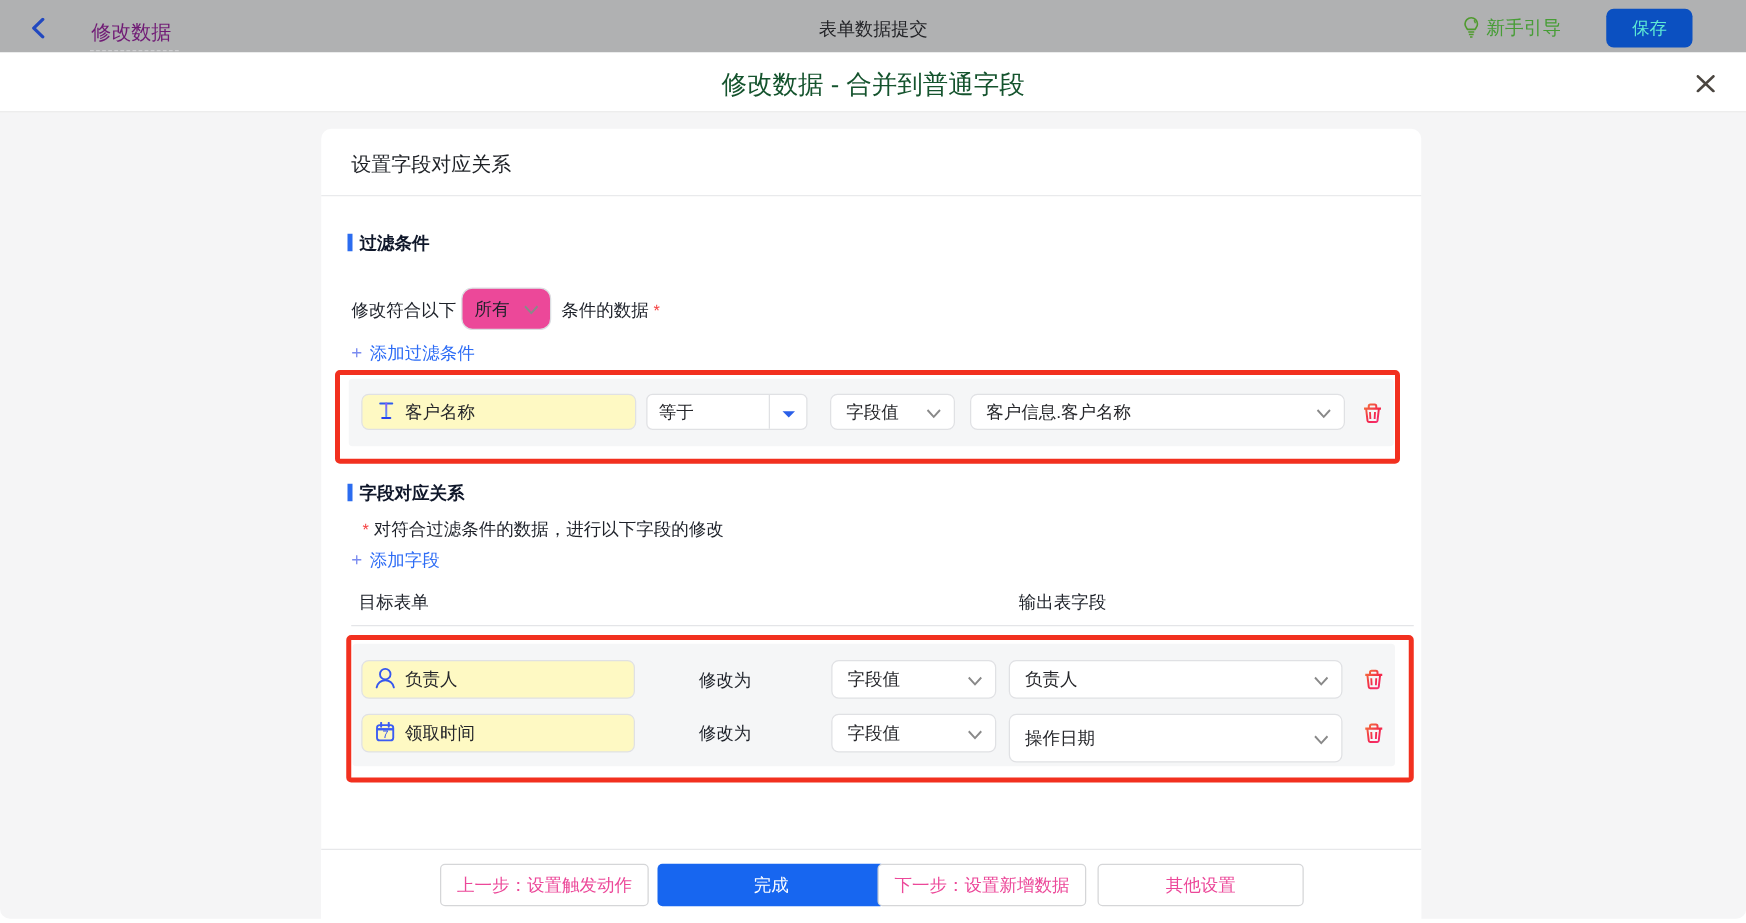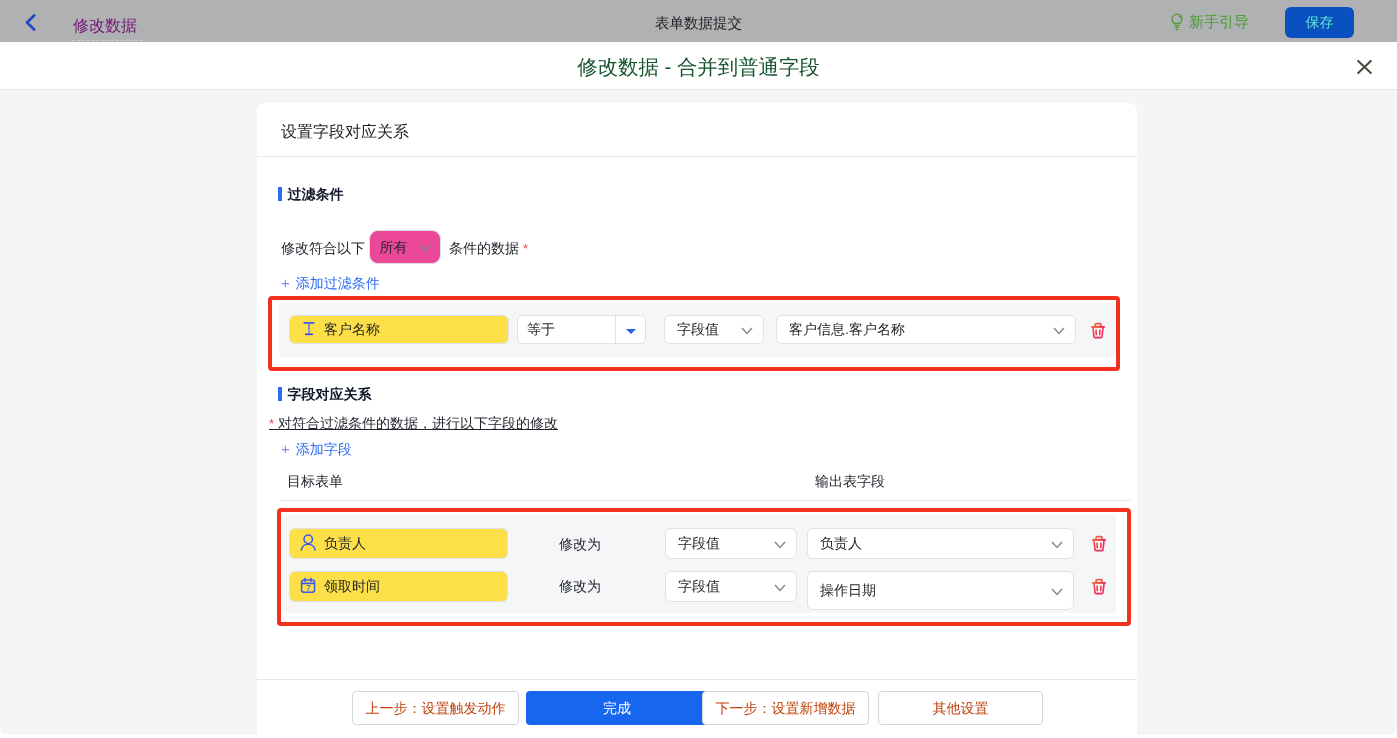--- a/index.html
+++ b/index.html
@@ -39,21 +39,21 @@
 .addlink { position:absolute; font-size:14px; color:#2d6cf5; }
 .plus { color:#7b8cf0; margin-right:6px; font-size:15px; }
 .redbox1 { position:absolute; left:268px; top:296px; width:852px; height:75px;
   border:4px solid #f2301f; border-radius:4px; }
 .panel1 { position:absolute; left:279px; top:303px; width:836px; height:54px;
   background:#f5f6f7; border-radius:3px; }
 .redbox2 { position:absolute; left:277px; top:508px; width:854px; height:118px;
   border:4px solid #f2301f; border-radius:4px; }
 .panel2 { position:absolute; left:282px; top:515px; width:834px; height:98px;
   background:#f5f6f7; border-radius:3px; }
-.inp { position:absolute; background:#fde047; border:1px solid #e0e1e4; border-radius:6px;
+.inp { position:absolute; background:#fef9c3; border:1px solid #e0e1e4; border-radius:6px;
   font-size:14px; color:#25262a; }
 .inp .txt { position:absolute; left:34px; top:50%; transform:translateY(-50%); white-space:nowrap; }
 .inp .ic { position:absolute; left:13px; top:50%; transform:translateY(-50%); }
 .sel { position:absolute; background:#fff; border:1px solid #e0e1e4; border-radius:6px;
   font-size:14px; color:#25262a; }
 .sel .txt { position:absolute; left:12px; top:50%; transform:translateY(-50%); white-space:nowrap; }
 .sel .chev { position:absolute; right:10px; top:50%; transform:translateY(-50%); }
 .combo { position:absolute; left:517px; top:315px; width:129px; height:29px;
   background:#fff; border:1px solid #e0e1e4; border-radius:5px; }
 .combo .txt { position:absolute; left:9px; top:50%; transform:translateY(-50%);
@@ -61,21 +61,21 @@
 .combo .div { position:absolute; right:29px; top:0; width:1px; height:100%; background:#e0e1e4; }
 .combo .tri { position:absolute; right:9.5px; top:13px; width:0; height:0;
   border-left:5px solid transparent; border-right:5px solid transparent;
   border-top:5.5px solid #2a5fe8; }
 .mod { position:absolute; font-size:14px; color:#1d2129; }
 .thead { position:absolute; font-size:14px; color:#1d2129; }
 .tline { position:absolute; left:281px; top:500px; width:850px; height:1px; background:#e4e5e8; }
 .foot { position:absolute; left:257px; top:679px; width:880px; height:59px;
   background:#fff; border-top:1px solid #e7e8ea; }
 .fbtn { position:absolute; top:691px; height:34px; border:1px solid #d5d6d8;
-  border-radius:4px; background:#fff; font-size:14px; color:#c2410c;
+  border-radius:4px; background:#fff; font-size:14px; color:#ec4899;
   text-align:center; line-height:32px; }
 .fbtn.primary { background:#1766f0; border:none; color:#fff; line-height:34px; }
 </style>
 </head>
 <body>
 <div class="graybg"></div>
 <div class="card">
   <div class="card-h">
       <span>设置字段对应关系</span>
     </div>
@@ -169,21 +169,21 @@
       <g fill="none" stroke="url(#trg1)">
         <path d="M5 4.6 V2.9 a1.3 1.3 0 0 1 1.3-1.3 h3.4 a1.3 1.3 0 0 1 1.3 1.3 V4.6" stroke-width="1.6"></path>
         <path d="M1.2 4.9 h13.6" stroke-width="1.9"></path>
         <path d="M2.9 5 l1.1 9.6 a1.1 1.1 0 0 0 1.1 1 h5.8 a1.1 1.1 0 0 0 1.1-1 L13.1 5" stroke-width="1.6"></path>
         <path d="M6 7.6 l.3 5.6 M10 7.6 l-.3 5.6" stroke-width="1.5"></path>
       </g>
     </svg>
 </div>
 
 <div class="sect" style="left:278px; top:386px;"><span class="sbar"></span>字段对应关系</div>
-<div style="position:absolute; left:269px; top:415px; font-size:14px; color:#1d2129;text-decoration:underline;"><span class="star">*</span> 对符合过滤条件的数据，进行以下字段的修改</div>
+<div style="position:absolute; left:290px; top:415px; font-size:14px; color:#1d2129;"><span class="star">*</span> 对符合过滤条件的数据，进行以下字段的修改</div>
 <div class="addlink" style="left:281px; top:440px;"><span class="plus">+</span>添加字段</div>
 <div class="thead" style="left:287px; top:473px;">目标表单</div>
 <div class="thead" style="left:815px; top:473px;">输出表字段</div>
 <div class="tline"></div>
 
 <div class="redbox2"></div>
 <div class="panel2"></div>
 
 <div class="inp" style="left:289px; top:528px; width:219px; height:31px;">
   <span class="ic" style="left:10px;"><svg width="16" height="17" viewBox="0 0 16 17">

